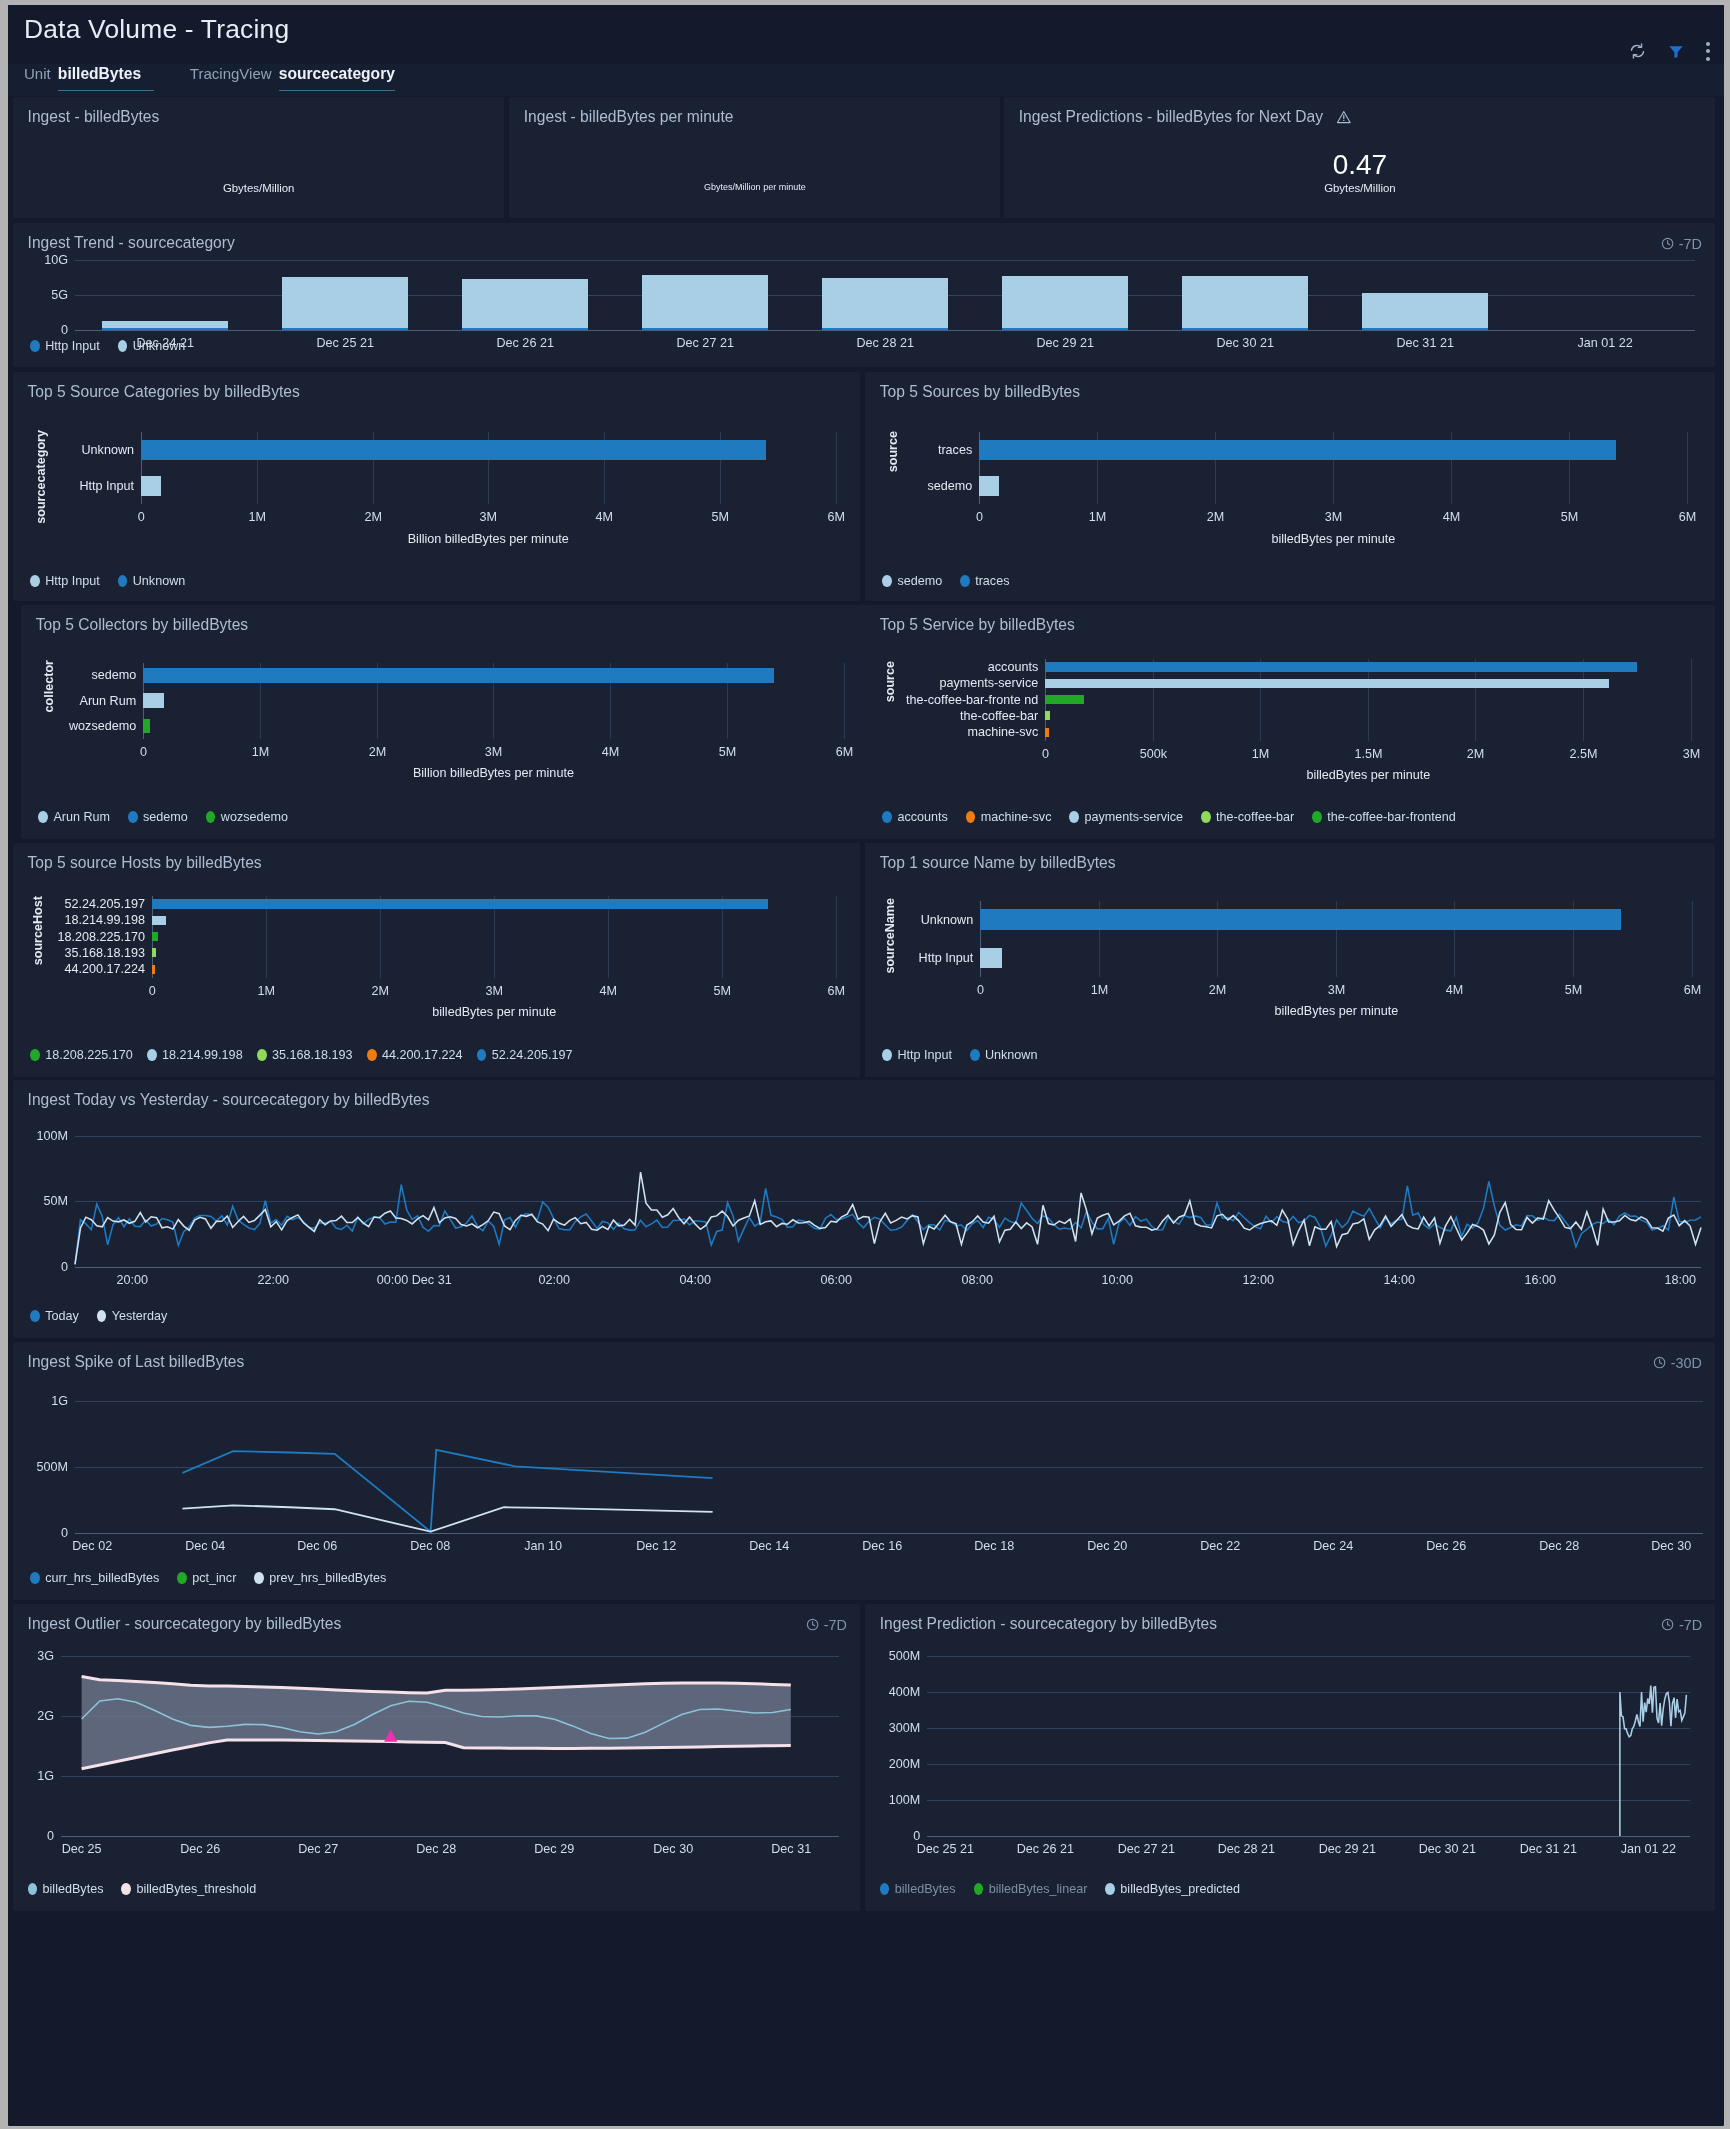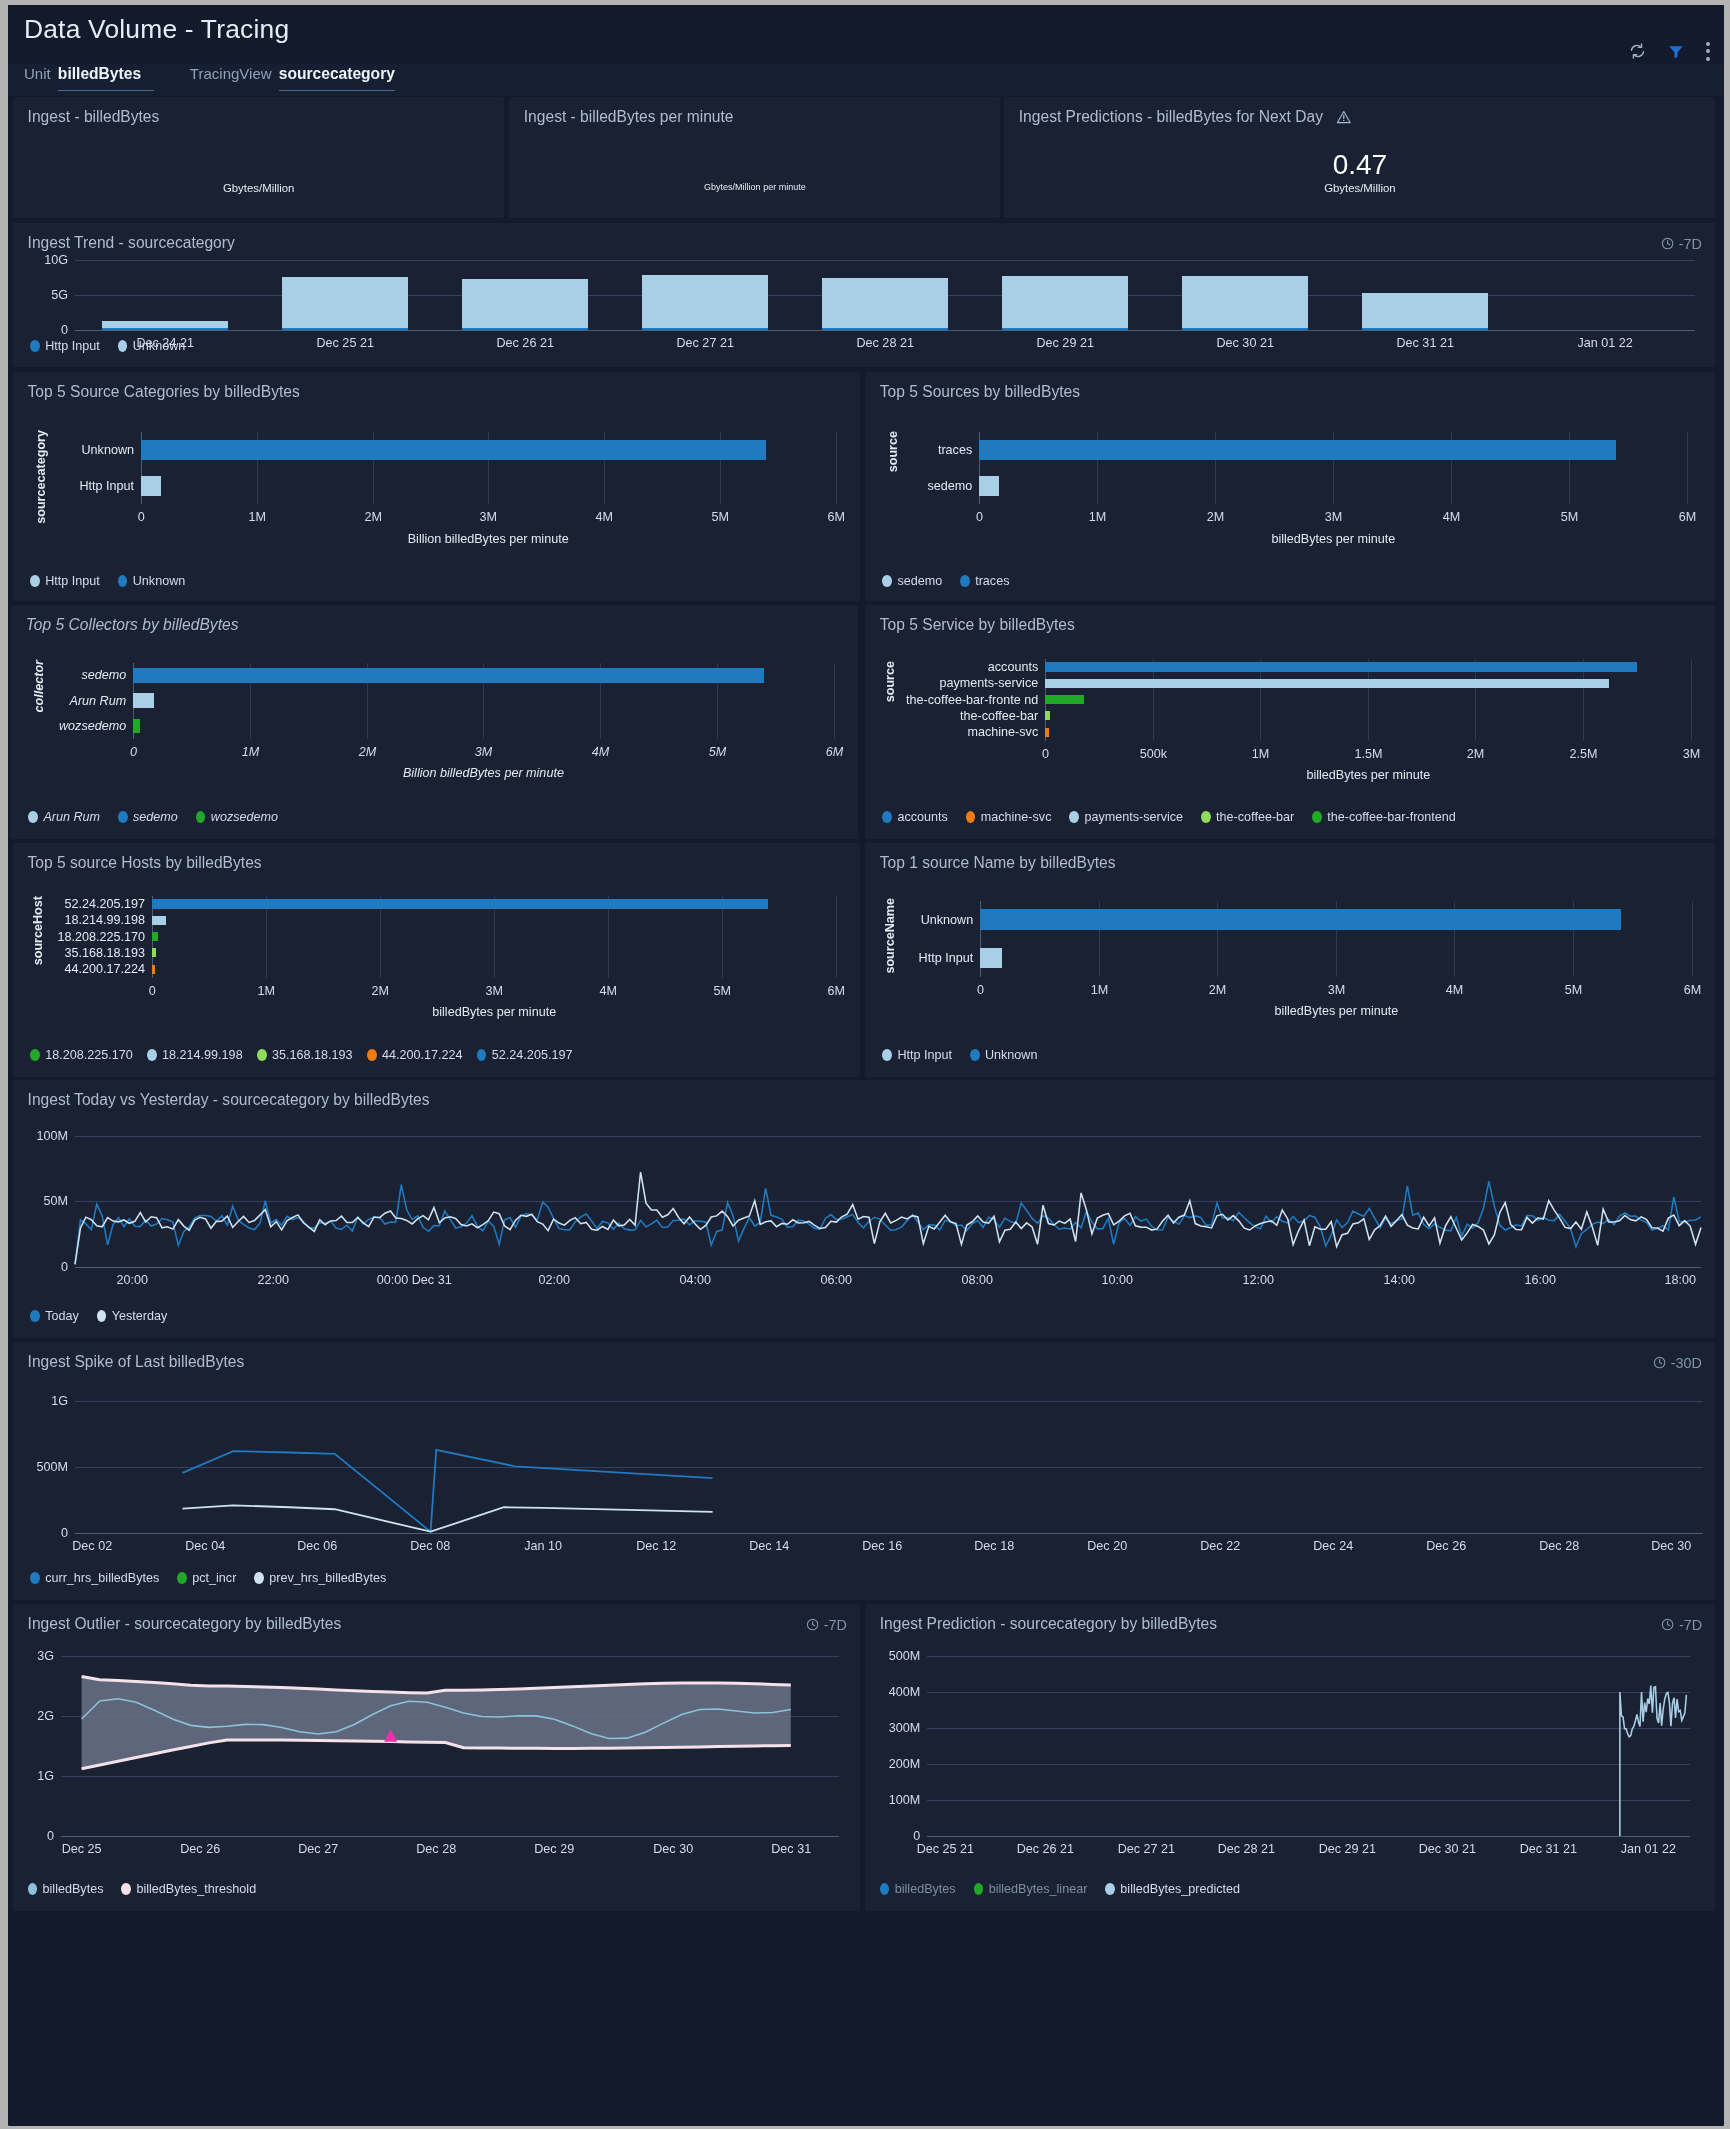--- a/index.html
+++ b/index.html
@@ -294,21 +294,21 @@
             <i class="dot" style="background:#a9cfe6"></i>
             <span>sedemo</span>
           </span>
         <span class="li">
             <i class="dot" style="background:#1f7ac0"></i>
             <span>traces</span>
           </span>
       </div>
     </div>
 
-    <div class="panel" style="left:3px; top:509px; width:847px; height:234px;font-style:italic;">
+    <div class="panel" style="left:13px; top:509px; width:847px; height:234px;">
       <div class="p-title">Top 5 Collectors by billedBytes</div>
       <div class="chart hbar" id="hb3" style="left:122px; top:58px; width:701px; height:76px;">
           <div class="vl" style="left:0px; background:#4b5d78;"></div>
           <span class="xtick" style="left:0px;">0</span>
           <div class="vl" style="left:117px; "></div>
           <span class="xtick" style="left:117px;">1M</span>
           <div class="vl" style="left:234px; "></div>
           <span class="xtick" style="left:234px;">2M</span>
           <div class="vl" style="left:350px; "></div>
           <span class="xtick" style="left:350px;">3M</span>

